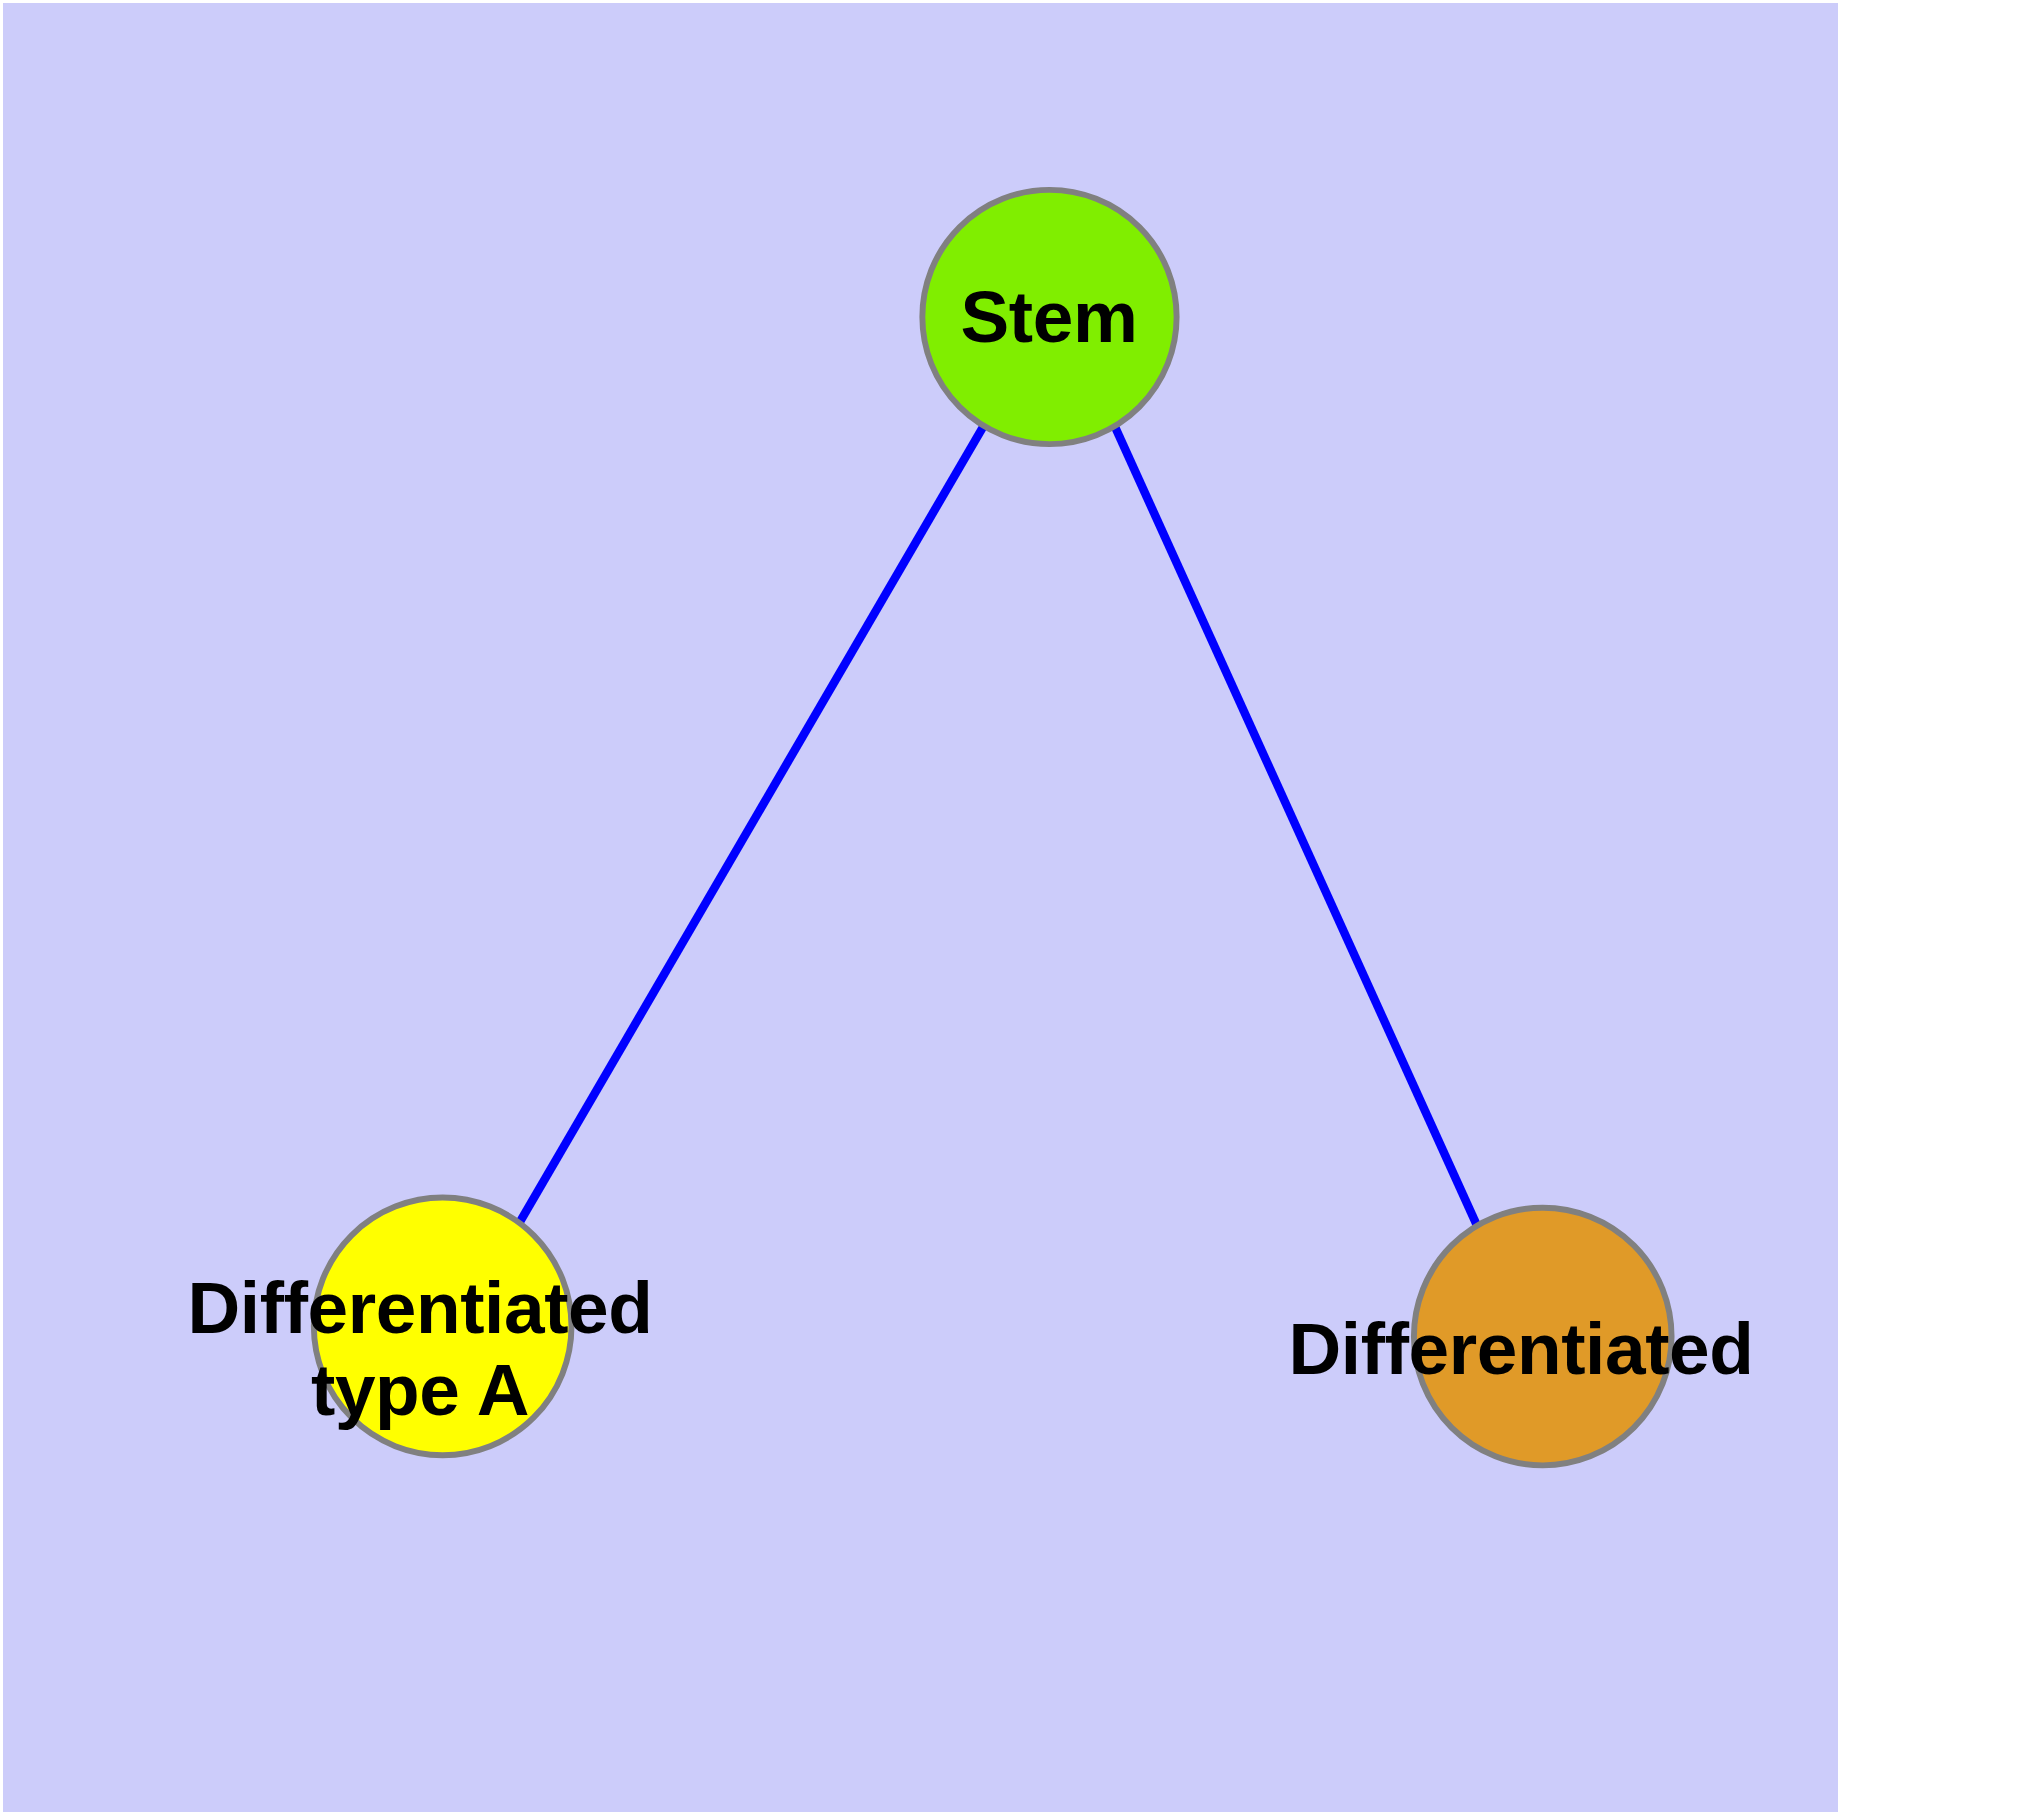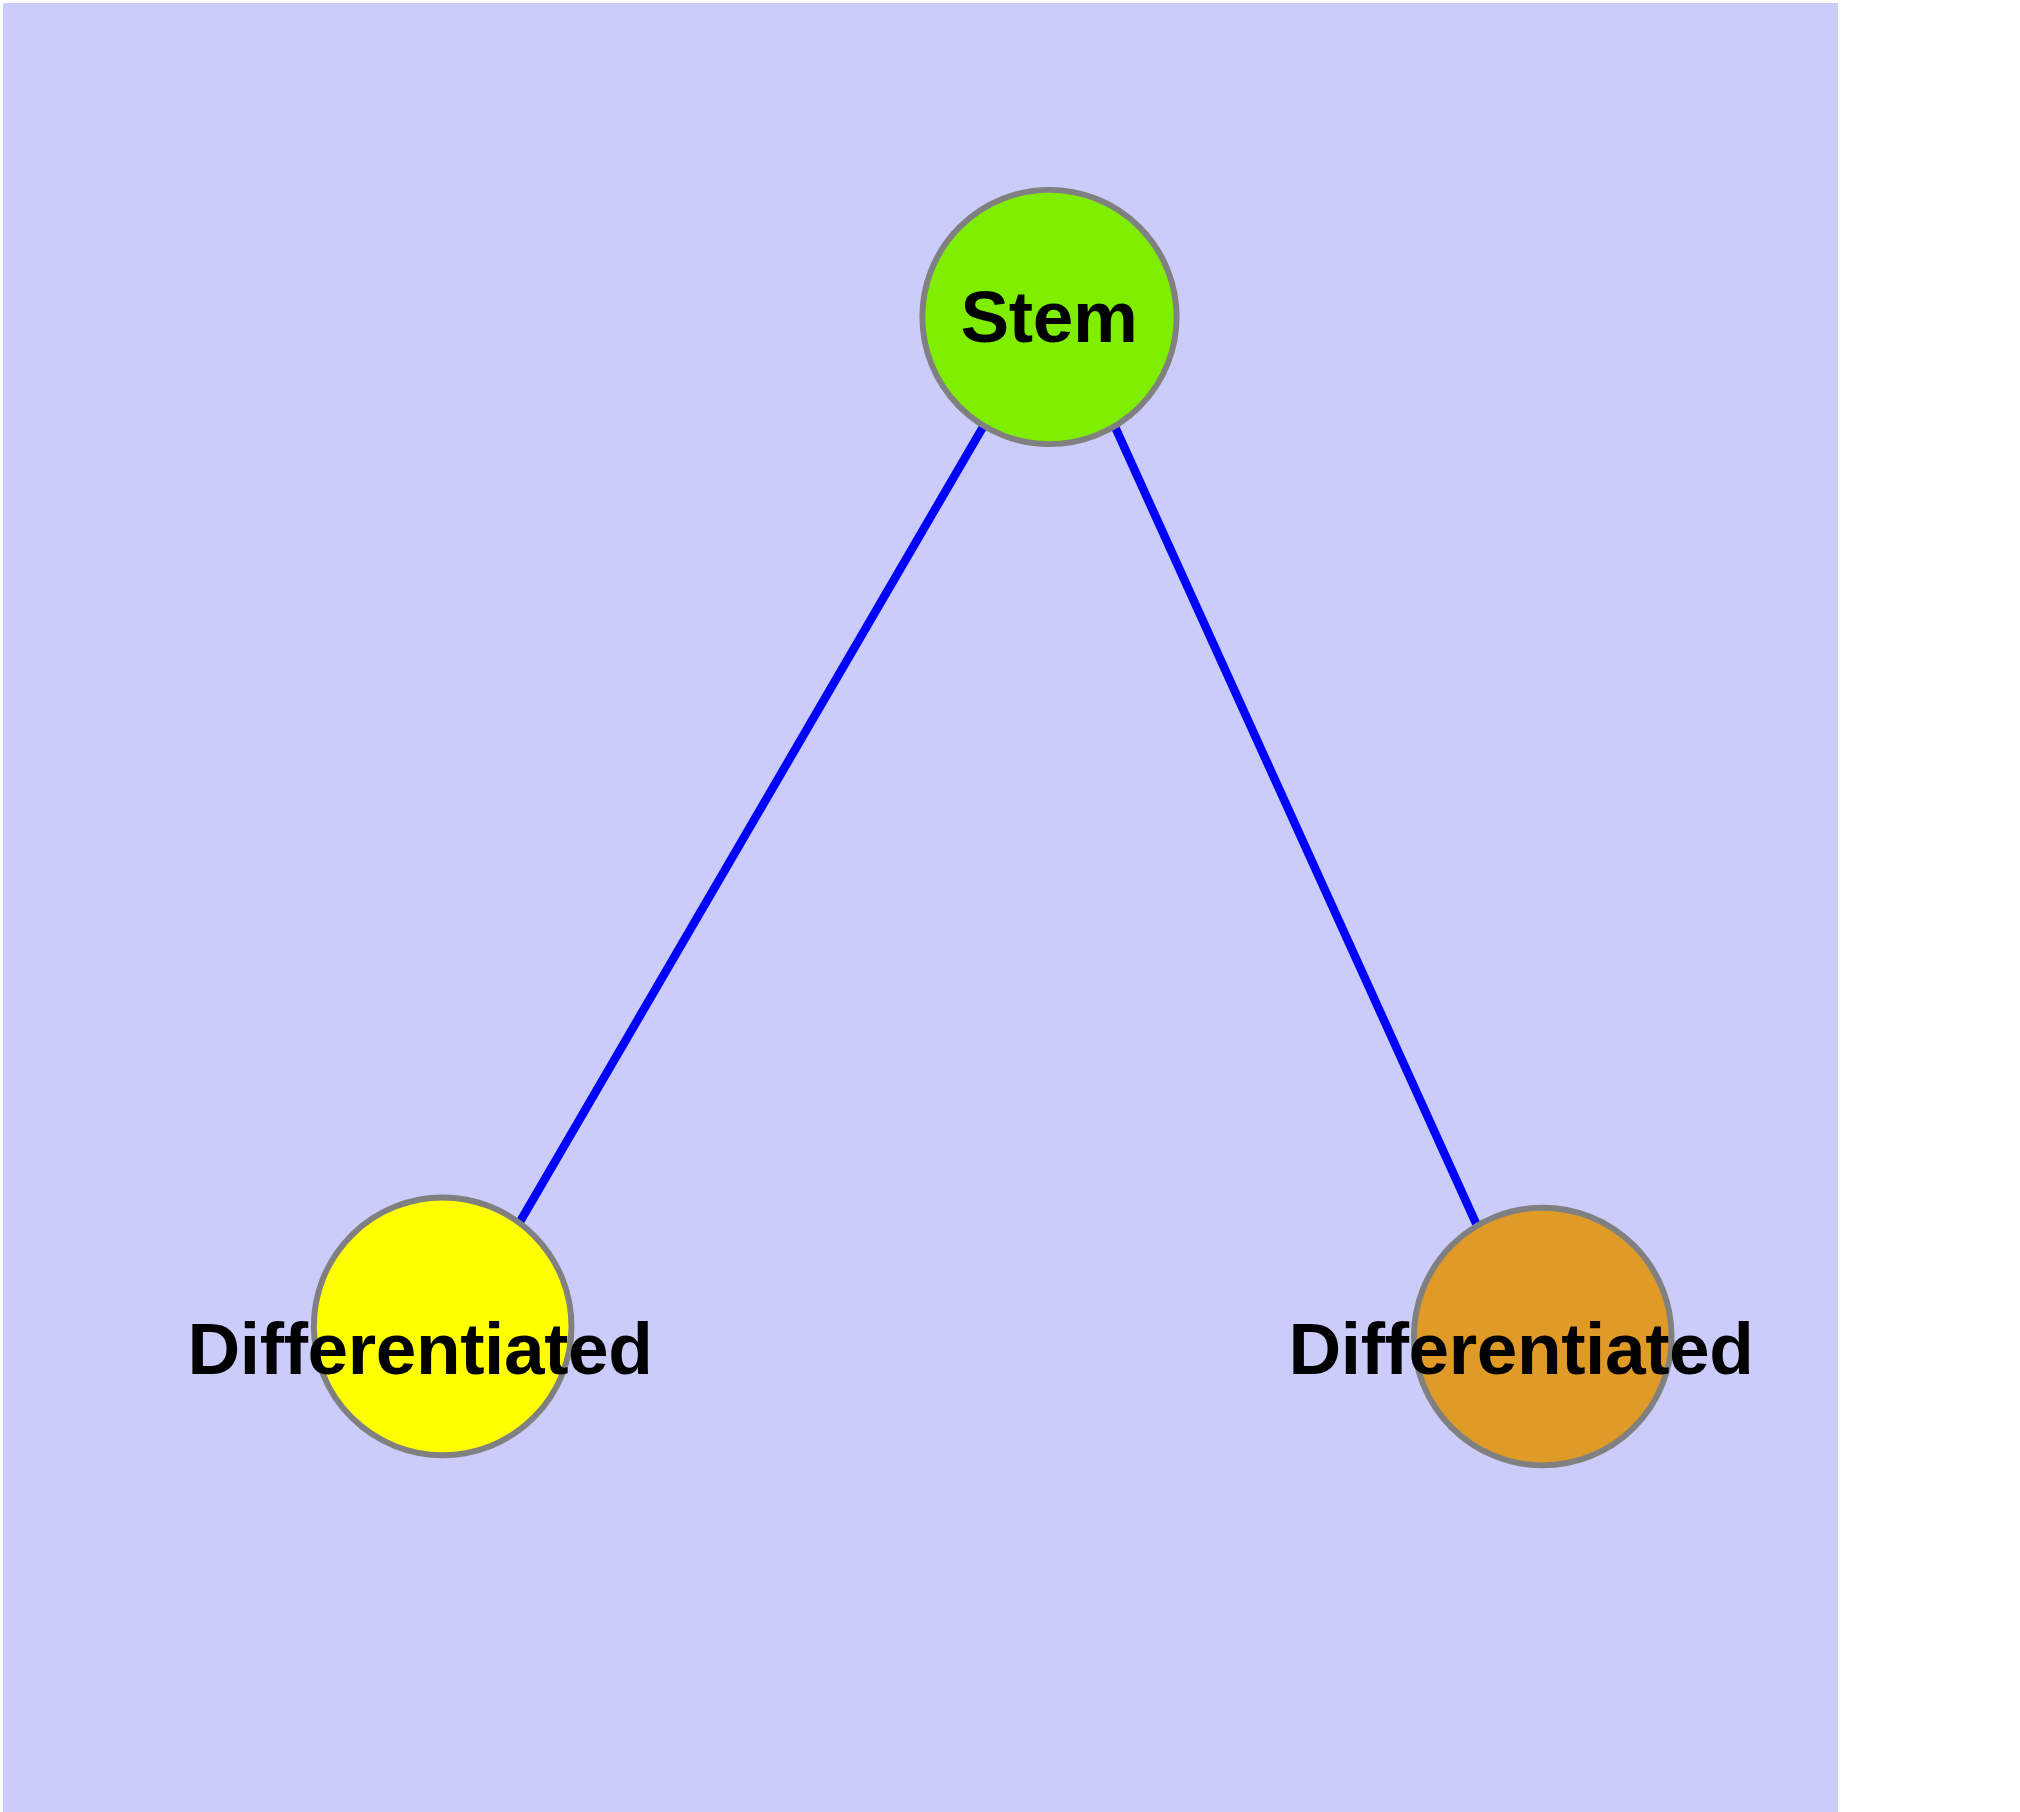--- a/index.html
+++ b/index.html
@@ -74,18 +74,18 @@
       </g>
     <g id="nodes-group">
         <circle class="node-circle" cx="1238" cy="374" r="150" fill="#80ee00" stroke="#808080"></circle>
         <circle class="node-circle" cx="522" cy="1565" r="152" fill="#ffff00" stroke="#808080"></circle>
         <circle class="node-circle" cx="1820" cy="1577" r="152" fill="#e09a28" stroke="#808080"></circle>
       </g>
   </svg>
 
   <div id="labels-layer">
       <div class="node-label label-stem" style="left: 1049px; top: 317px; color: rgb(0, 0, 0);"><div>Stem</div></div>
-      <div class="node-label label-leaf" style="left: 420px; top: 1329px; color: rgb(0, 0, 0);"><div>Differentiated</div></div>
+      <div class="node-label label-leaf" style="left: 420px; top: 1329px; color: rgb(0, 0, 0);"><div>Differentiated</div><div>type A</div></div>
       <div class="node-label label-leaf" style="left: 1521px; top: 1329px; color: rgb(0, 0, 0);"><div>Differentiated</div></div>
     </div>
 
 </div>
 
 
 </body></html>

